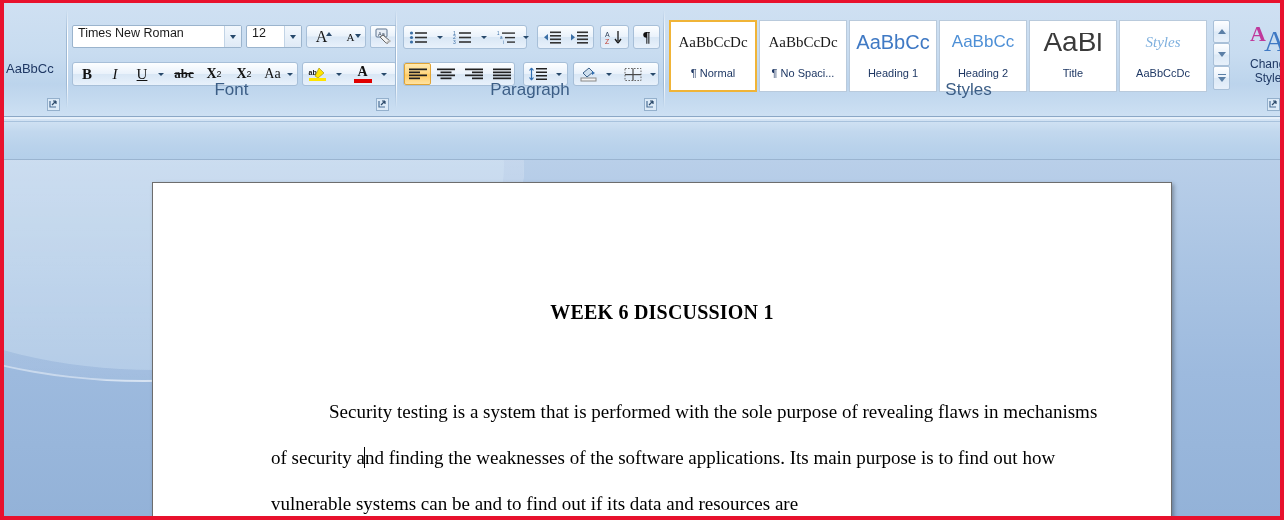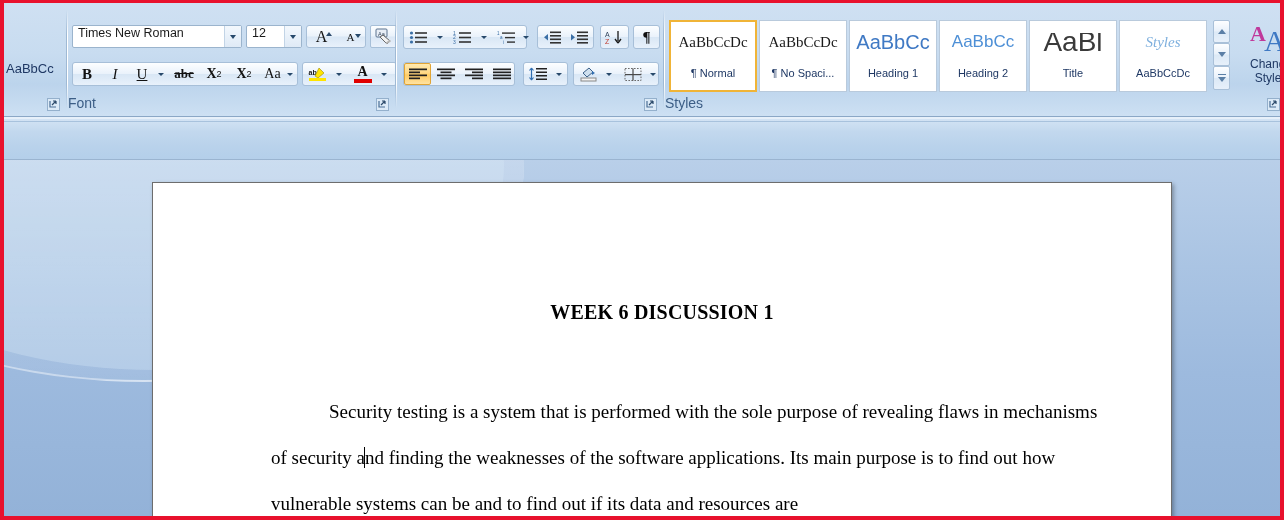--- a/index.html
+++ b/index.html
@@ -32,22 +32,22 @@
   .group{
     position:absolute;top:0;height:108px;
     box-sizing:border-box;
   }
   .group-sep{
     position:absolute;top:4px;width:1px;height:98px;
     background:linear-gradient(to bottom,rgba(255,255,255,0),#9fb9d4 25%,#9fb9d4 75%,rgba(255,255,255,0));
   }
   .group-sep.b{background:linear-gradient(to bottom,rgba(255,255,255,0),#ffffff 25%,#ffffff 75%,rgba(255,255,255,0));}
   .group-label{
-    position:absolute;bottom:2px;height:17px;line-height:17px;
-    font-size:14px;color:#3c5e86;
+    position:absolute;bottom:16px;height:17px;line-height:17px;
+    text-align:center;font-size:17px;color:#3c5e86;
   }
   .launcher{
     position:absolute;bottom:3px;width:13px;height:13px;
   }
   .launcher svg{display:block;}
 
   
   .ctl{
     position:absolute;box-sizing:border-box;
     background:linear-gradient(to bottom,#fdfeff 0%,#e9f1fa 48%,#dce9f6 52%,#e7f0fa 100%);
@@ -429,20 +429,21 @@
           <svg width="20" height="15" viewBox="0 0 20 15">
             <rect x="2" y="1.5" width="16" height="12" fill="none" stroke="#6b6b6b" stroke-dasharray="1.6 1.4"></rect>
             <rect x="2" y="7" width="16" height="1.2" fill="#4a4a4a"></rect>
             <rect x="9.4" y="1.5" width="1.2" height="12" fill="#4a4a4a"></rect>
           </svg>
         </div>
         <div class="btn" style="left:249px;top:57px;width:13px;height:22px;">
             <i class="tri sm"></i>
           </div>
 
+        <div class="group-label" style="left:0;width:266px;">Paragraph</div>
         <div class="launcher" style="right:6px;">
           <svg width="13" height="13" viewBox="0 0 13 13">
             <rect x="0.5" y="0.5" width="12" height="12" fill="#dceaf7" stroke="#94b0cc"></rect>
             <path d="M3 3 L3 9 L9 9" fill="none" stroke="#4a6e96" stroke-width="1.2"></path>
             <path d="M9 3 L5 7 M9 3 L9 6 M9 3 L6 3" stroke="#2c4a6b" stroke-width="1.2" fill="none"></path>
           </svg>
         </div>
       </div>
       <div class="group-sep" style="left:659px;"></div>
       <div class="group-sep b" style="left:660px;"></div>

